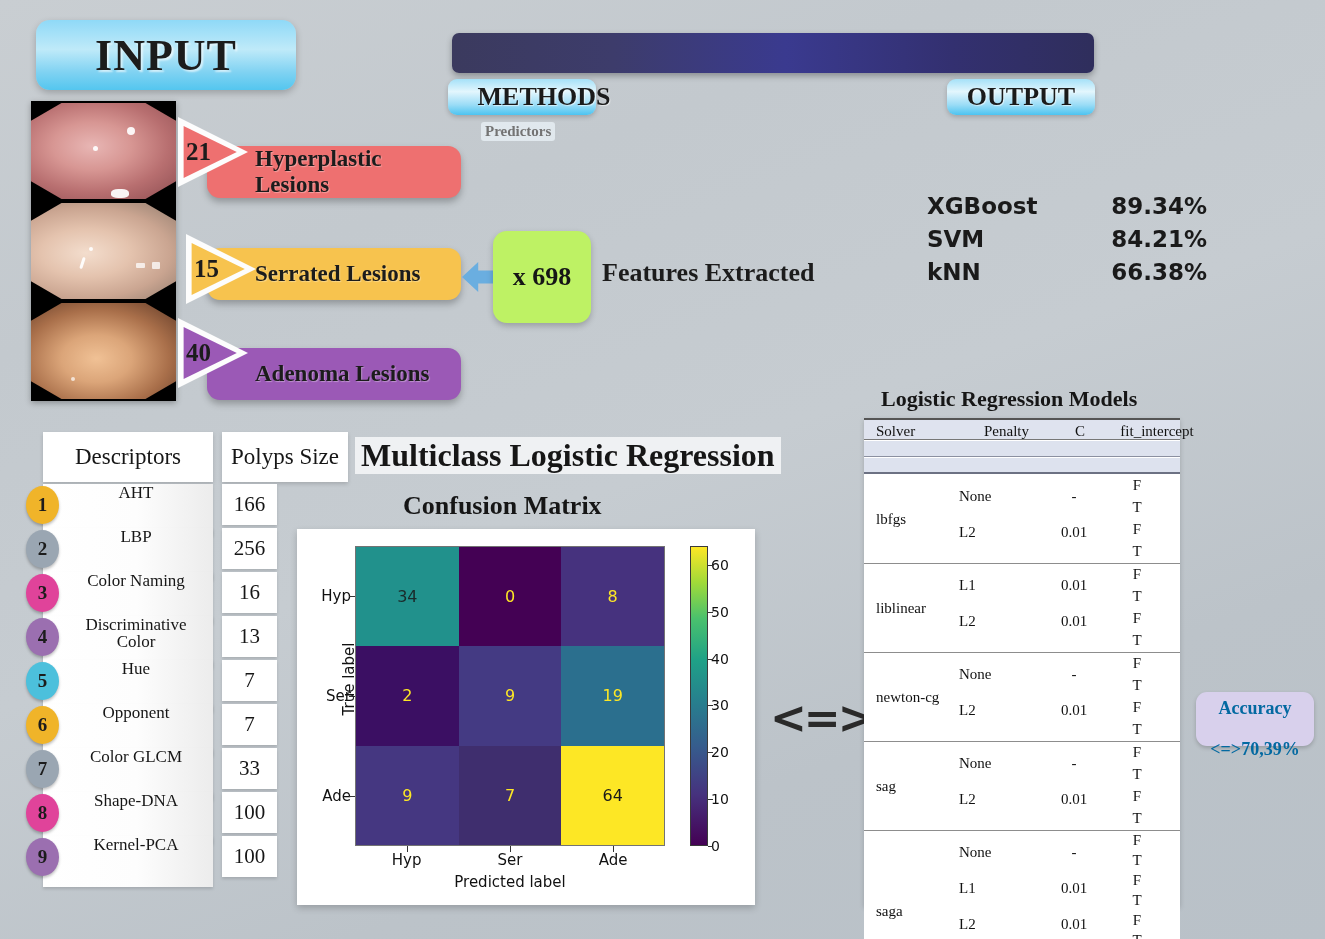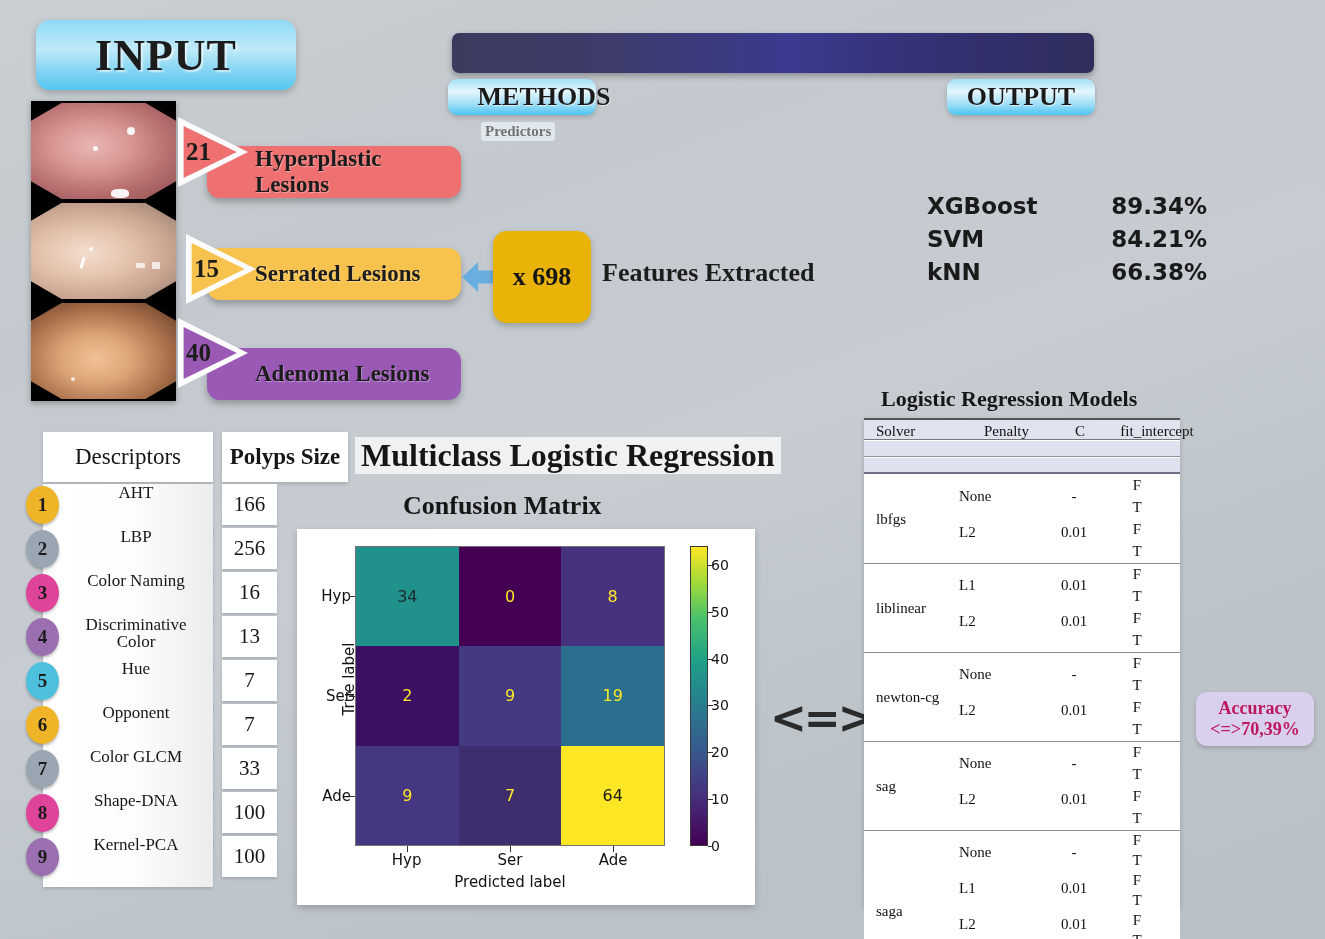--- a/index.html
+++ b/index.html
@@ -71,21 +71,21 @@
   .tri-wrap .outer{
     background:#fdfdfd;clip-path:polygon(0 0,100% 50%,0 100%);
     filter:drop-shadow(2px 3px 3px rgba(0,0,0,.33));
   }
   .tri-wrap .inner{clip-path:polygon(8% 13%,84% 50%,8% 87%);}
   .tri-num{position:absolute;left:8px;top:50%;transform:translateY(-50%);
            font-size:25px;font-weight:bold;color:#1c1c1c;z-index:3;}
 
   
   .x698{
-    left:493px;top:231px;width:98px;height:92px;border-radius:14px;background:#eab308;
+    left:493px;top:231px;width:98px;height:92px;border-radius:14px;background:#bef264;
     display:flex;align-items:center;justify-content:center;
     box-shadow:0 3px 6px rgba(0,0,0,.22);
   }
   .x698 span{font-size:26px;font-weight:bold;color:#161616;}
   .x698-arrow{left:462px;top:262px;width:36px;height:30px;background:#6aaee0;
               clip-path:polygon(0 50%,45% 0,45% 28%,100% 28%,100% 72%,45% 72%,45% 100%);}
   .feat-extract{left:602px;top:258px;font-size:26px;font-weight:bold;color:#1c1c1c;}
 
   
   .res-list{left:927px;top:190px;width:280px;font-family:"DejaVu Sans",sans-serif;font-weight:bold;}
@@ -97,21 +97,21 @@
     left:43px;top:432px;width:170px;height:50px;background:#fff;
     display:flex;align-items:center;justify-content:center;
     box-shadow:0 2px 4px rgba(0,0,0,.16);
   }
   .desc-head span{font-size:23px;color:#161616;}
   .size-head{
     left:222px;top:432px;width:126px;height:50px;background:#fff;
     display:flex;align-items:center;justify-content:center;
     box-shadow:0 2px 4px rgba(0,0,0,.16);
   }
-  .size-head span{font-size:23px;color:#161616;font-weight:bold;}
+  .size-head span{font-size:23px;color:#161616;}
 
   .drow{position:absolute;left:43px;width:170px;height:51px;
         background:linear-gradient(90deg,#ffffff 0%,#fdfdfd 55%,#ececec 100%);
         display:flex;align-items:flex-start;justify-content:center;text-align:center;
         box-shadow:0 2px 3px rgba(0,0,0,.14);}
   .drow span{font-size:17px;color:#161616;line-height:17px;padding-left:16px;}
   .vrow{position:absolute;left:222px;width:55px;height:41px;background:#fff;
         display:flex;align-items:center;justify-content:center;
         box-shadow:0 2px 3px rgba(0,0,0,.14);}
   .vrow span{font-size:21px;color:#161616;}
@@ -166,21 +166,21 @@
   .lr-group{position:absolute;left:0;width:100%;background:#fff;border-bottom:1px solid #8d8d8d;}
   .lr-solver{position:absolute;left:12px;font-size:15px;color:#111;}
   .lr-pen{position:absolute;font-size:15px;color:#111;text-align:left;width:90px;}
   .lr-c{position:absolute;font-size:15px;color:#111;text-align:center;width:54px;}
   .lr-ft{position:absolute;font-size:15px;color:#111;text-align:center;width:30px;}
 
   
   .acc-badge{left:1196px;top:692px;width:118px;height:54px;border-radius:11px;background:#d8d0ec;
              display:flex;flex-direction:column;align-items:center;justify-content:center;
              box-shadow:0 2px 4px rgba(0,0,0,.2);}
-  .acc-badge span{font-size:18px;font-weight:bold;color:#be185d;line-height:21px;}
+  .acc-badge span{font-size:18px;font-weight:bold;color:#0369a1;line-height:21px;margin-top:20px;}
 </style>
 </head>
 <body>
 
 <div id="root">
 
   <div class="abs input-banner">
     <span>INPUT</span>
   </div>
 

